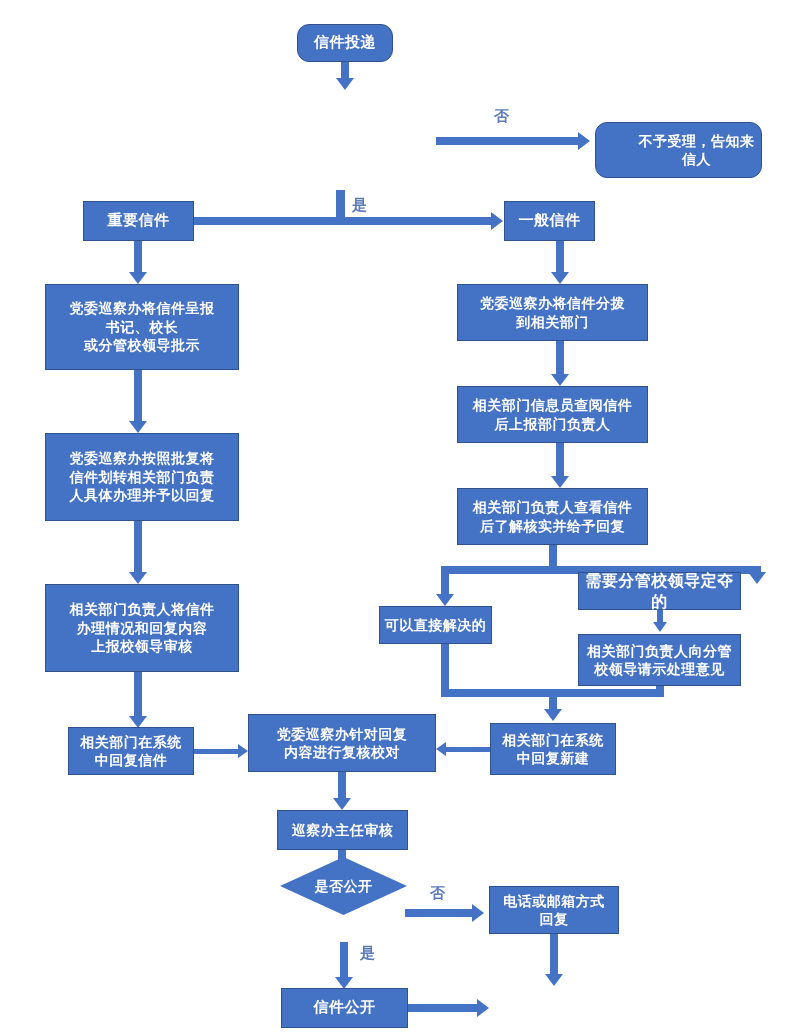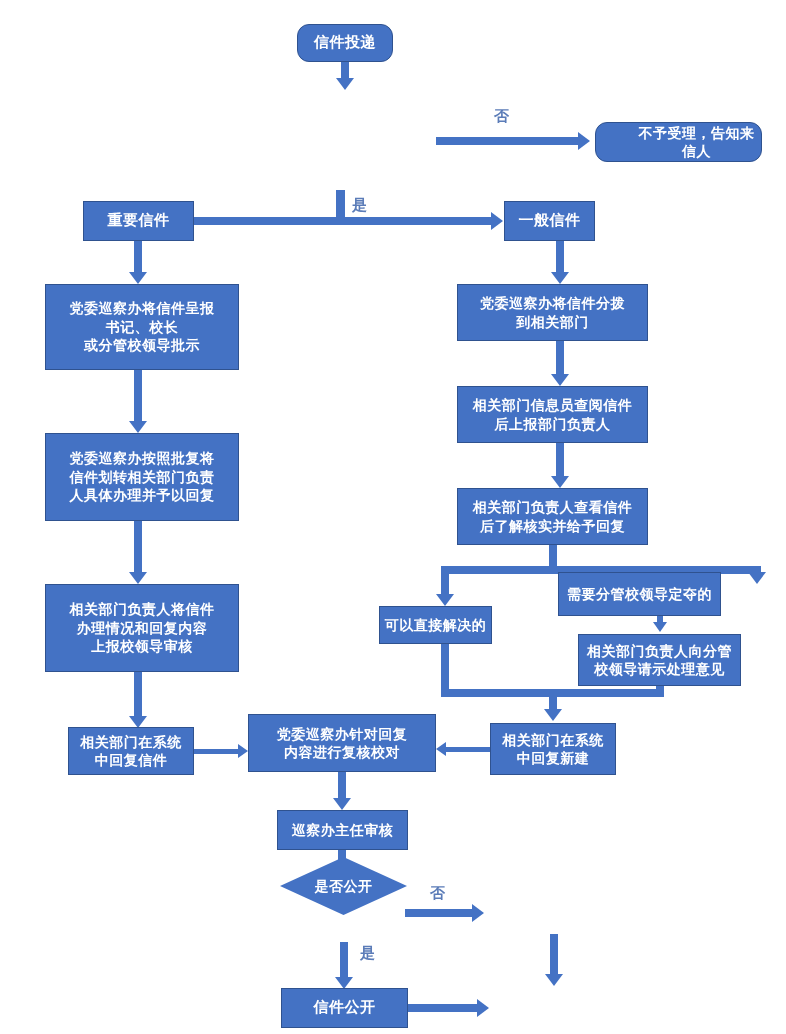--- a/index.html
+++ b/index.html
@@ -127,21 +127,21 @@
   <div class="node term" style="left:297px; top:24px; width:96px; height:38px; font-size:15px;">信件投递</div>
 
   <div class="ln ln-v" style="left:341px; top:62px; width:8px; height:18px;"></div>
   <div class="arrow down" style="left:336px; top:78px;"></div>
 
 
   <div class="ln ln-h" style="left:436px; top:137px; width:143px; height:8px;"></div>
   <div class="arrow right" style="left:578px; top:132px;"></div>
   <div class="elabel" style="left:494px; top:107px;">否</div>
 
-  <div class="node term" style="left:595px; top:122px; width:167px; height:40px; font-size:14px;padding-left:36px;">不予受理，告知来信人</div>
+  <div class="node term" style="left:595px; top:122px; width:167px; height:56px; font-size:14px;padding-left:36px;">不予受理，告知来信人</div>
 
   <div class="ln ln-v" style="left:336px; top:190px; width:9px; height:31px;"></div>
 
   <div class="ln ln-h" style="left:189px; top:217px; width:303px; height:8px;"></div>
   <div class="arrow left" style="left:177px; top:212px;"></div>
   <div class="arrow right" style="left:491px; top:212px;"></div>
   <div class="elabel" style="left:352px; top:196px;">是</div>
 
   <div class="node" style="left:83px; top:201px; width:111px; height:40px; font-size:15px;">重要信件</div>
 
@@ -197,21 +197,21 @@
 
   <div class="ln ln-v" style="left:549px; top:545px; width:8px; height:29px;"></div>
   <div class="ln ln-h" style="left:441px; top:566px; width:320px; height:8px;"></div>
 
   <div class="ln ln-v" style="left:441px; top:566px; width:8px; height:30px;"></div>
   <div class="arrow down" style="left:436px; top:594px;"></div>
 
   <div class="ln ln-v" style="left:753px; top:566px; width:8px; height:10px;"></div>
   <div class="arrow down" style="left:748px; top:572px;"></div>
 
-  <div class="node" style="left:558px; top:572px; width:163px; height:44px; font-size:14px;">需要分管校领导定夺的</div>
+  <div class="node" style="left:578px; top:572px; width:163px; height:38px; font-size:16px;">需要分管校领导定夺的</div>
 
   <div class="node" style="left:379px; top:606px; width:113px; height:38px; font-size:14px;">可以直接解决的</div>
 
   <div class="ln ln-thin-v" style="left:657px; top:610px; width:6px; height:16px;"></div>
   <div class="arrow sm-down" style="left:653px; top:622px;"></div>
 
   <div class="node" style="left:578px; top:634px; width:163px; height:52px; font-size:14px;">相关部门负责人向分管
 校领导请示处理意见</div>
 
   <div class="ln ln-v" style="left:441px; top:644px; width:8px; height:52px;"></div>
@@ -239,20 +239,22 @@
 
   <div class="diamond" style="left:280px; top:857px; width:127px; height:58px;">
     <span class="dshape"></span>
     <span class="dtext" style="font-size:14px;">是否公开</span>
   </div>
 
   <div class="ln ln-h" style="left:405px; top:909px; width:68px; height:8px;"></div>
   <div class="arrow right" style="left:472px; top:904px;"></div>
   <div class="elabel" style="left:430px; top:884px;">否</div>
 
+  <div class="node" style="left:489px; top:886px; width:130px; height:48px; font-size:14px;">电话或邮箱方式
+回复</div>
 
   <div class="ln ln-v" style="left:340px; top:942px; width:8px; height:37px;"></div>
   <div class="arrow down" style="left:335px; top:977px;"></div>
   <div class="elabel" style="left:360px; top:944px;">是</div>
 
   <div class="node" style="left:281px; top:988px; width:127px; height:40px; font-size:15px;">信件公开</div>
 
   <div class="ln ln-v" style="left:550px; top:934px; width:8px; height:42px;"></div>
   <div class="arrow down" style="left:545px; top:974px;"></div>
 

